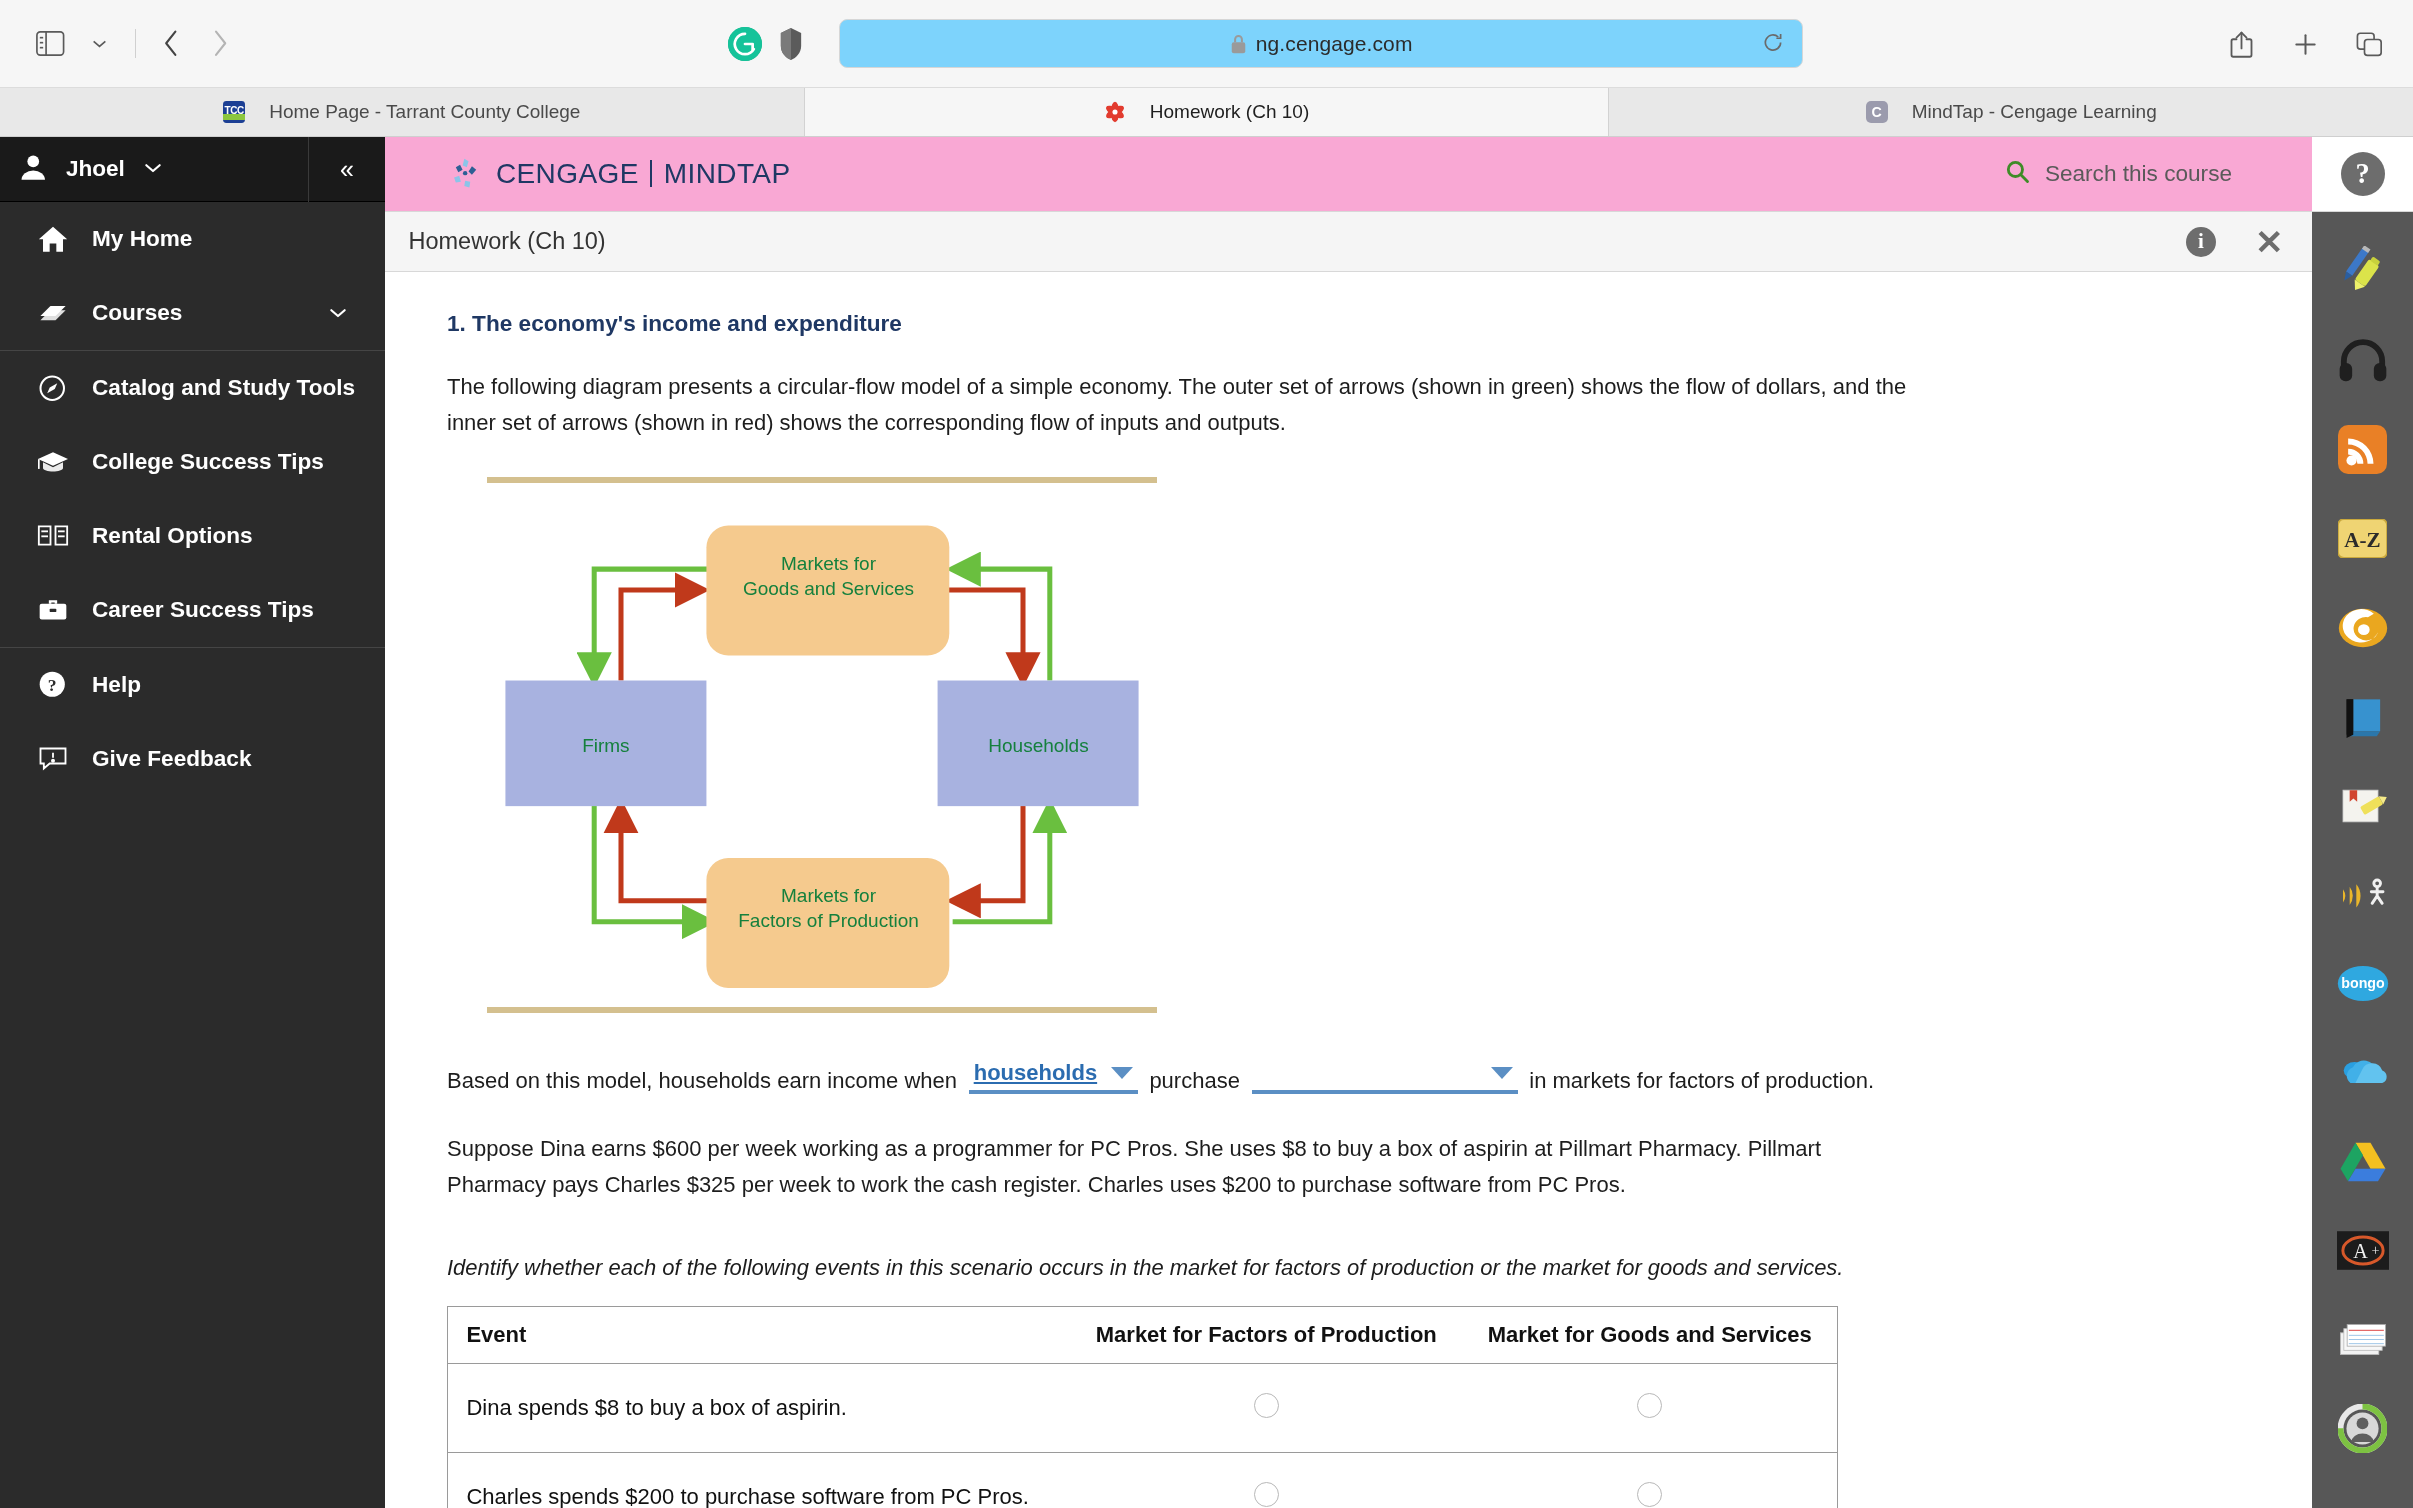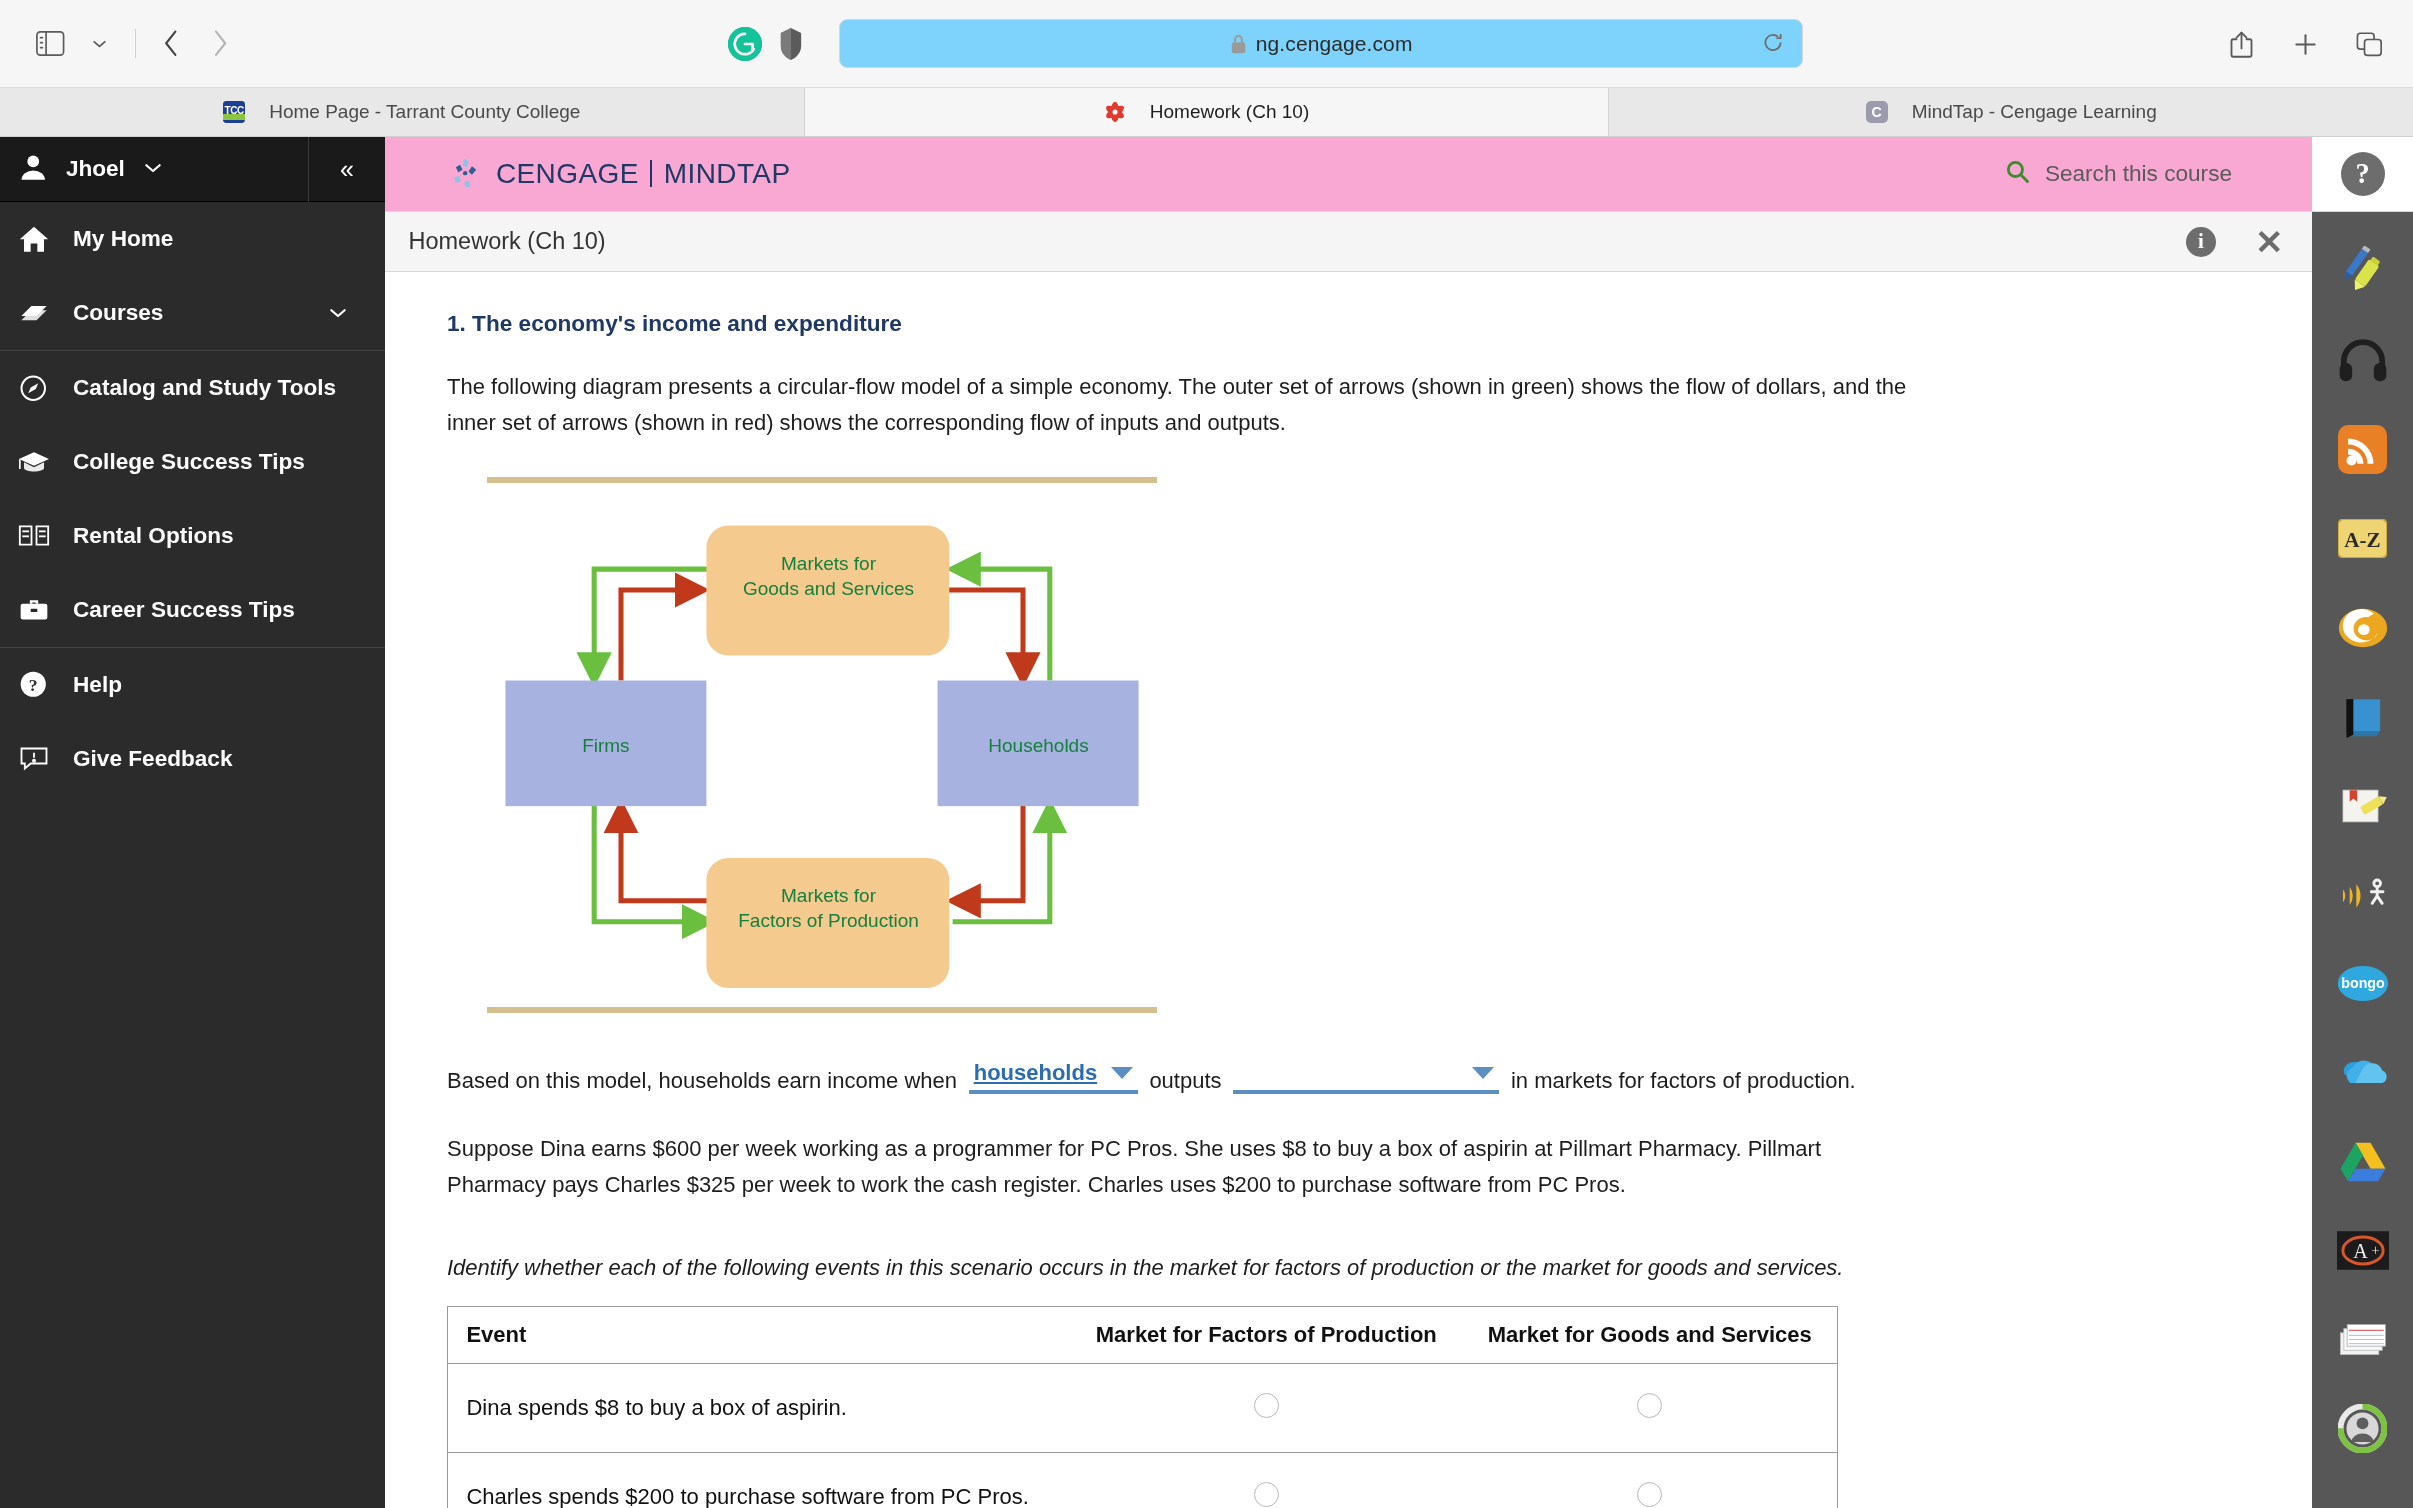--- a/index.html
+++ b/index.html
@@ -78,21 +78,21 @@
     height:65px; background:#1a1a1a; display:flex; align-items:center;
     padding-left:19px; gap:18.4px; border-bottom:0.8px solid #000;
   }
   .sb-user .name { font-size:22.6px; font-weight:bold; }
   .sb-collapse {
     position:absolute; right:0; top:0; width:77px; height:65px;
     display:flex; align-items:center; justify-content:center;
     border-left:0.8px solid #3a3a3a; font-size:25px; color:#fff;
   }
   .sb-item {
-    height:74px; display:flex; align-items:center; padding-left:16px; gap:22px;
+    height:74px; display:flex; align-items:center; padding-left:35px; gap:22px;
     font-size:22.6px; font-weight:bold; color:#fff; position:relative;
   }
   .sb-item .sb-ico { width:35px; height:35px; flex:0 0 35px; display:flex; align-items:center; justify-content:center; }
   .sb-item .chev-r { position:absolute; right:37px; font-size:18.4px; }
   .sb-divider { height:0.8px; background:#454545; margin:0; }
 
   
   .mt-header {
     position:absolute; left:385px; top:137px; width:1927px; height:75px;
     background:#f9a8d4; border-bottom:0.8px solid #d8d8d8;
@@ -508,21 +508,21 @@
       <div>Factors of Production</div>
     </div>
   </div>
 
   <div class="dd-sentence">
     <span>Based on this model, households earn income when</span>
     <span class="dd filled">
       <span class="ddval">households</span>
       <span class="caret"></span>
     </span>
-    <span>outputs</span>
+    <span>purchase</span>
     <span class="dd empty">
       <span class="ddval"></span>
       <span class="caret"></span>
     </span>
     <span>in markets for factors of production.</span>
   </div>
 
   <div class="scenario">Suppose Dina earns $600 per week working as a programmer for PC Pros. She uses $8 to buy a box of aspirin at Pillmart Pharmacy. Pillmart Pharmacy pays Charles $325 per week to work the cash register. Charles uses $200 to purchase software from PC Pros.</div>
   <div class="instr">Identify whether each of the following events in this scenario occurs in the market for factors of production or the market for goods and services.</div>
 

